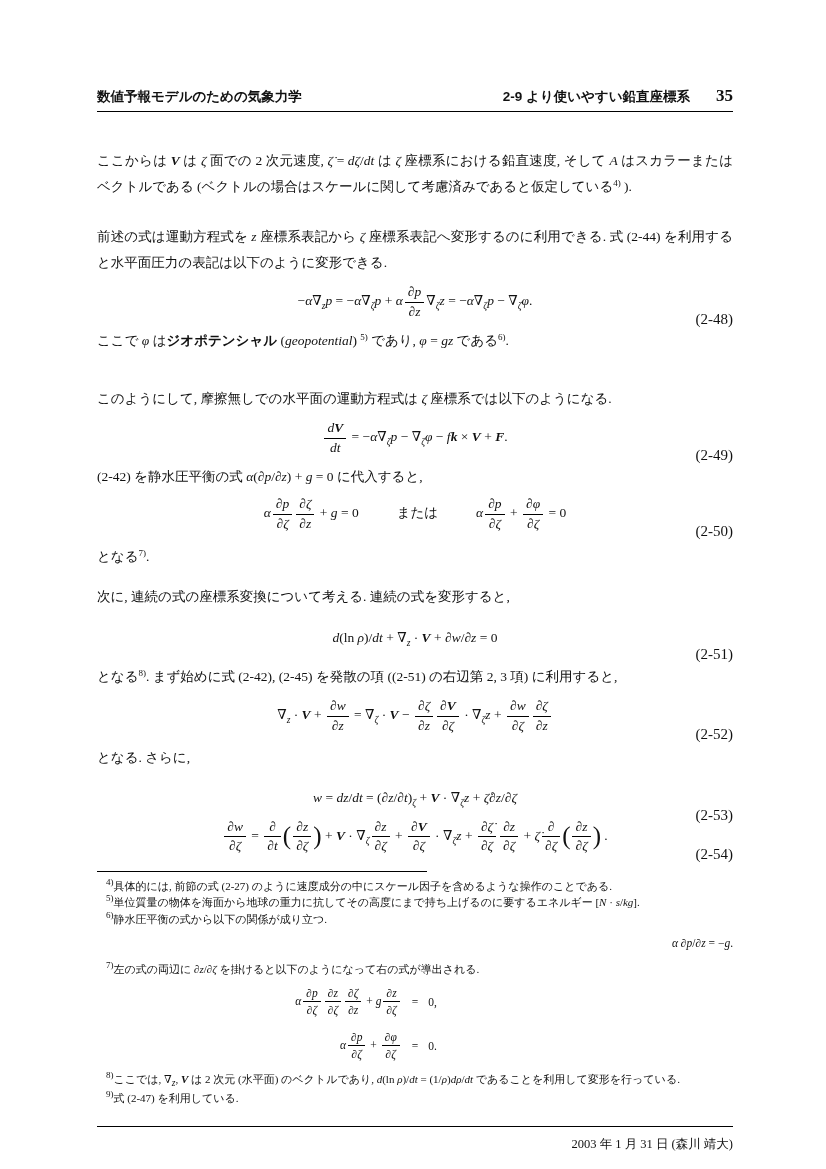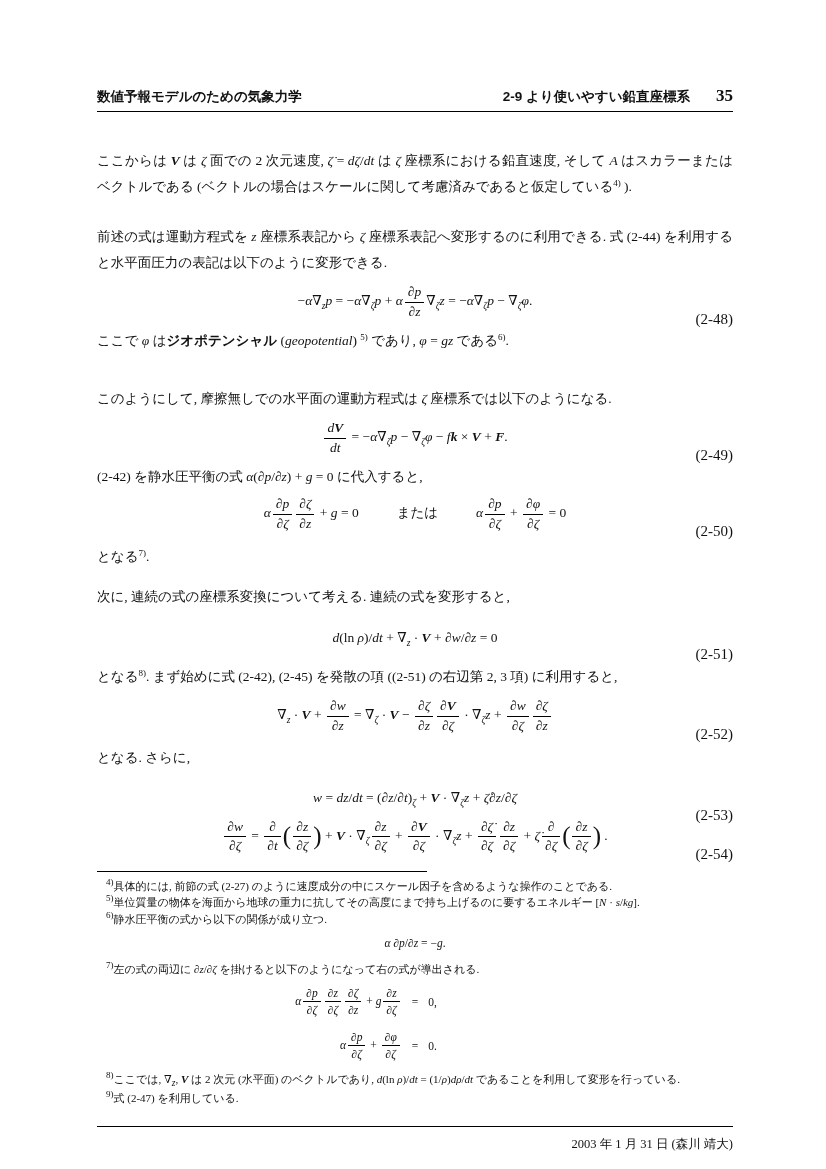--- a/index.html
+++ b/index.html
@@ -34,21 +34,21 @@
   
   .fr{display:inline-block;vertical-align:middle;text-align:center;line-height:1.08;margin:0 2px;}
   .fr .n{display:block;border-bottom:1px solid #000;padding:1px 3px 2px;}
   .fr .d{display:block;padding:2px 3px 1px;}
   .bp{font-size:25px;line-height:0;vertical-align:-4px;font-weight:normal;}
   .gap{display:inline-block;width:38px;}
 
   
   .fnrule{width:330px;border-top:1.2px solid #000;margin:16px 0 6px 0;}
   .fn{font-size:11px;line-height:16.5px;text-align:justify;margin:0;text-indent:9px;}
-  .fneq{font-size:11.5px;text-align:center;margin:10px 0 12px 0;}
+  .fneq{font-size:11.5px;text-align:right;margin:10px 0 12px 0;}
   .fn7grid{display:grid;grid-template-columns:1fr auto 1fr;align-items:center;
            row-gap:12px;font-size:11.5px;margin:8px 0 10px 0;}
   .fn7grid .lhs{justify-self:end;text-align:right;}
   .fn7grid .mid{padding:0 10px;}
   .fn7grid .rhs{justify-self:start;}
 
   
   .ftr-rule{border-top:1.2px solid #000;margin-top:20px;}
   .ftr{font-size:12.5px;text-align:right;margin-top:9px;}
 

